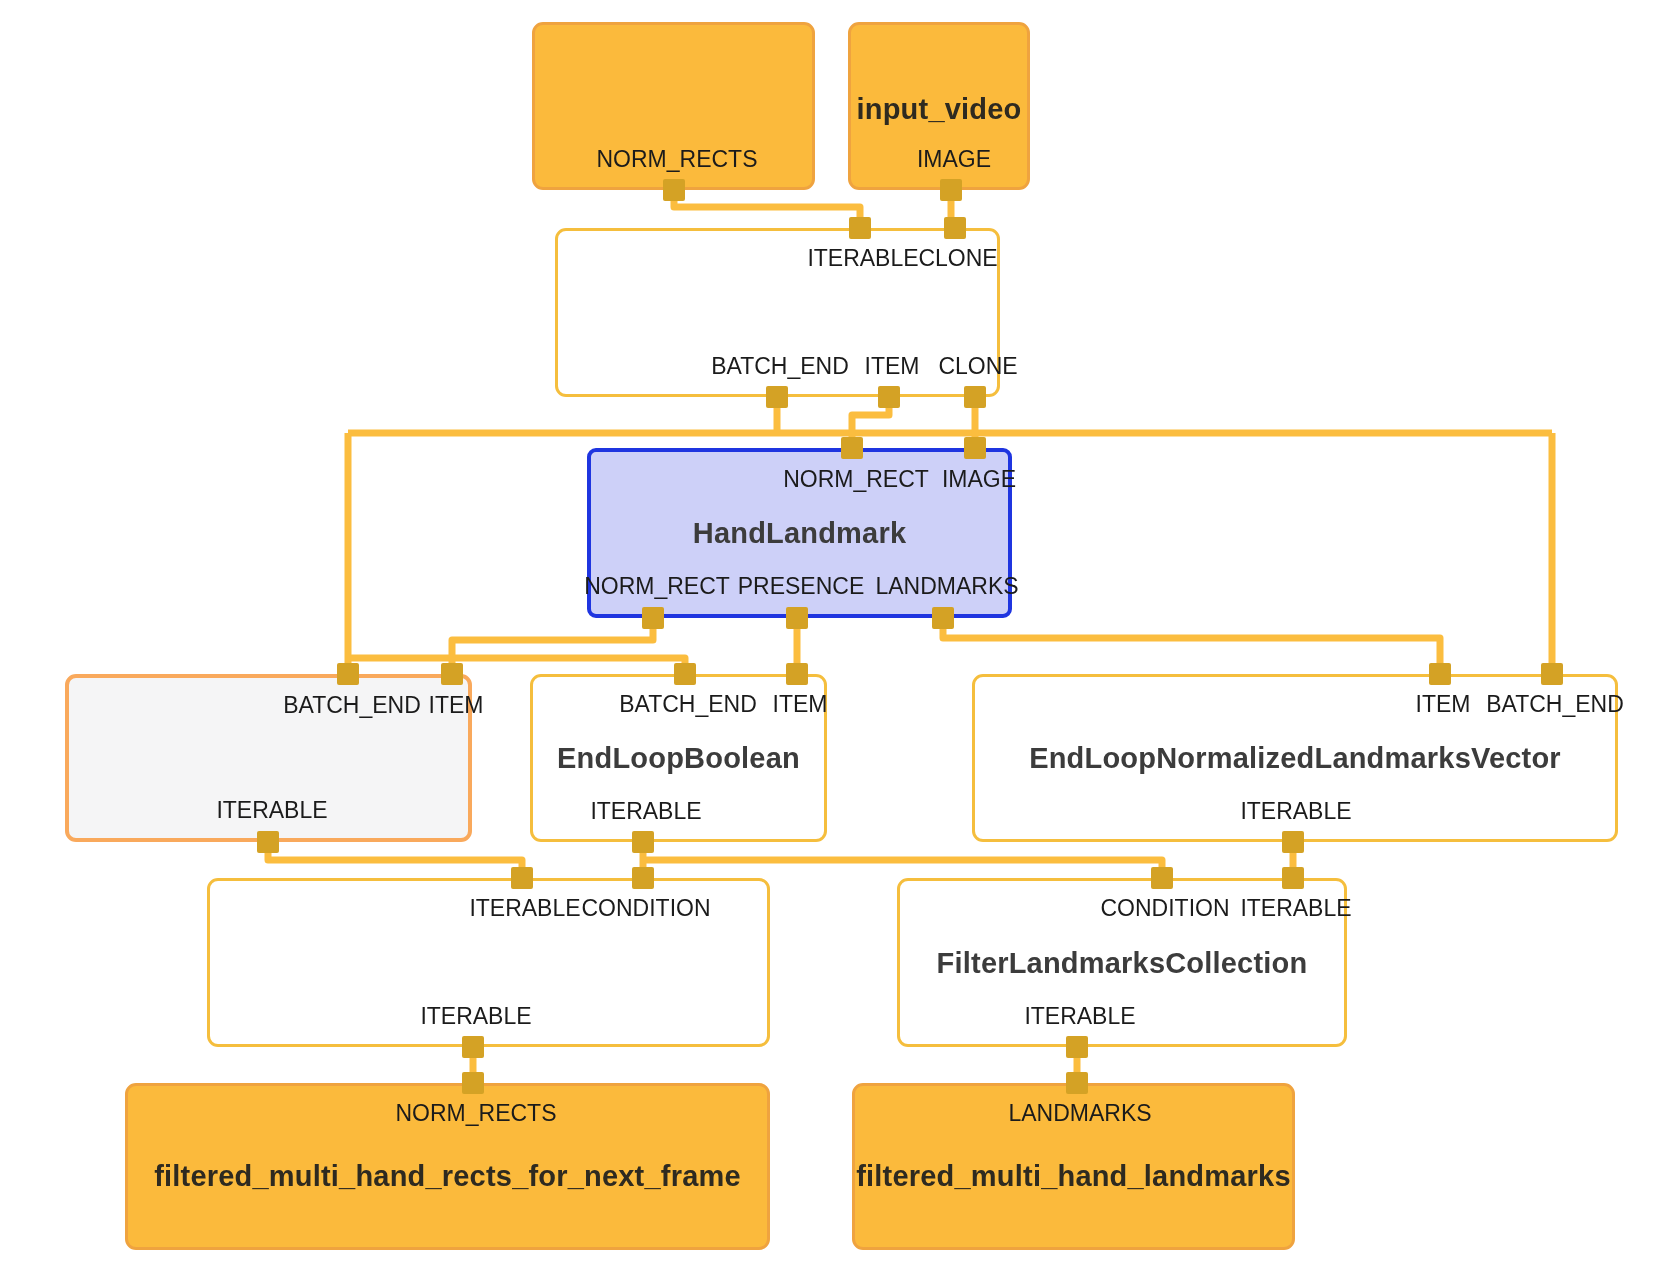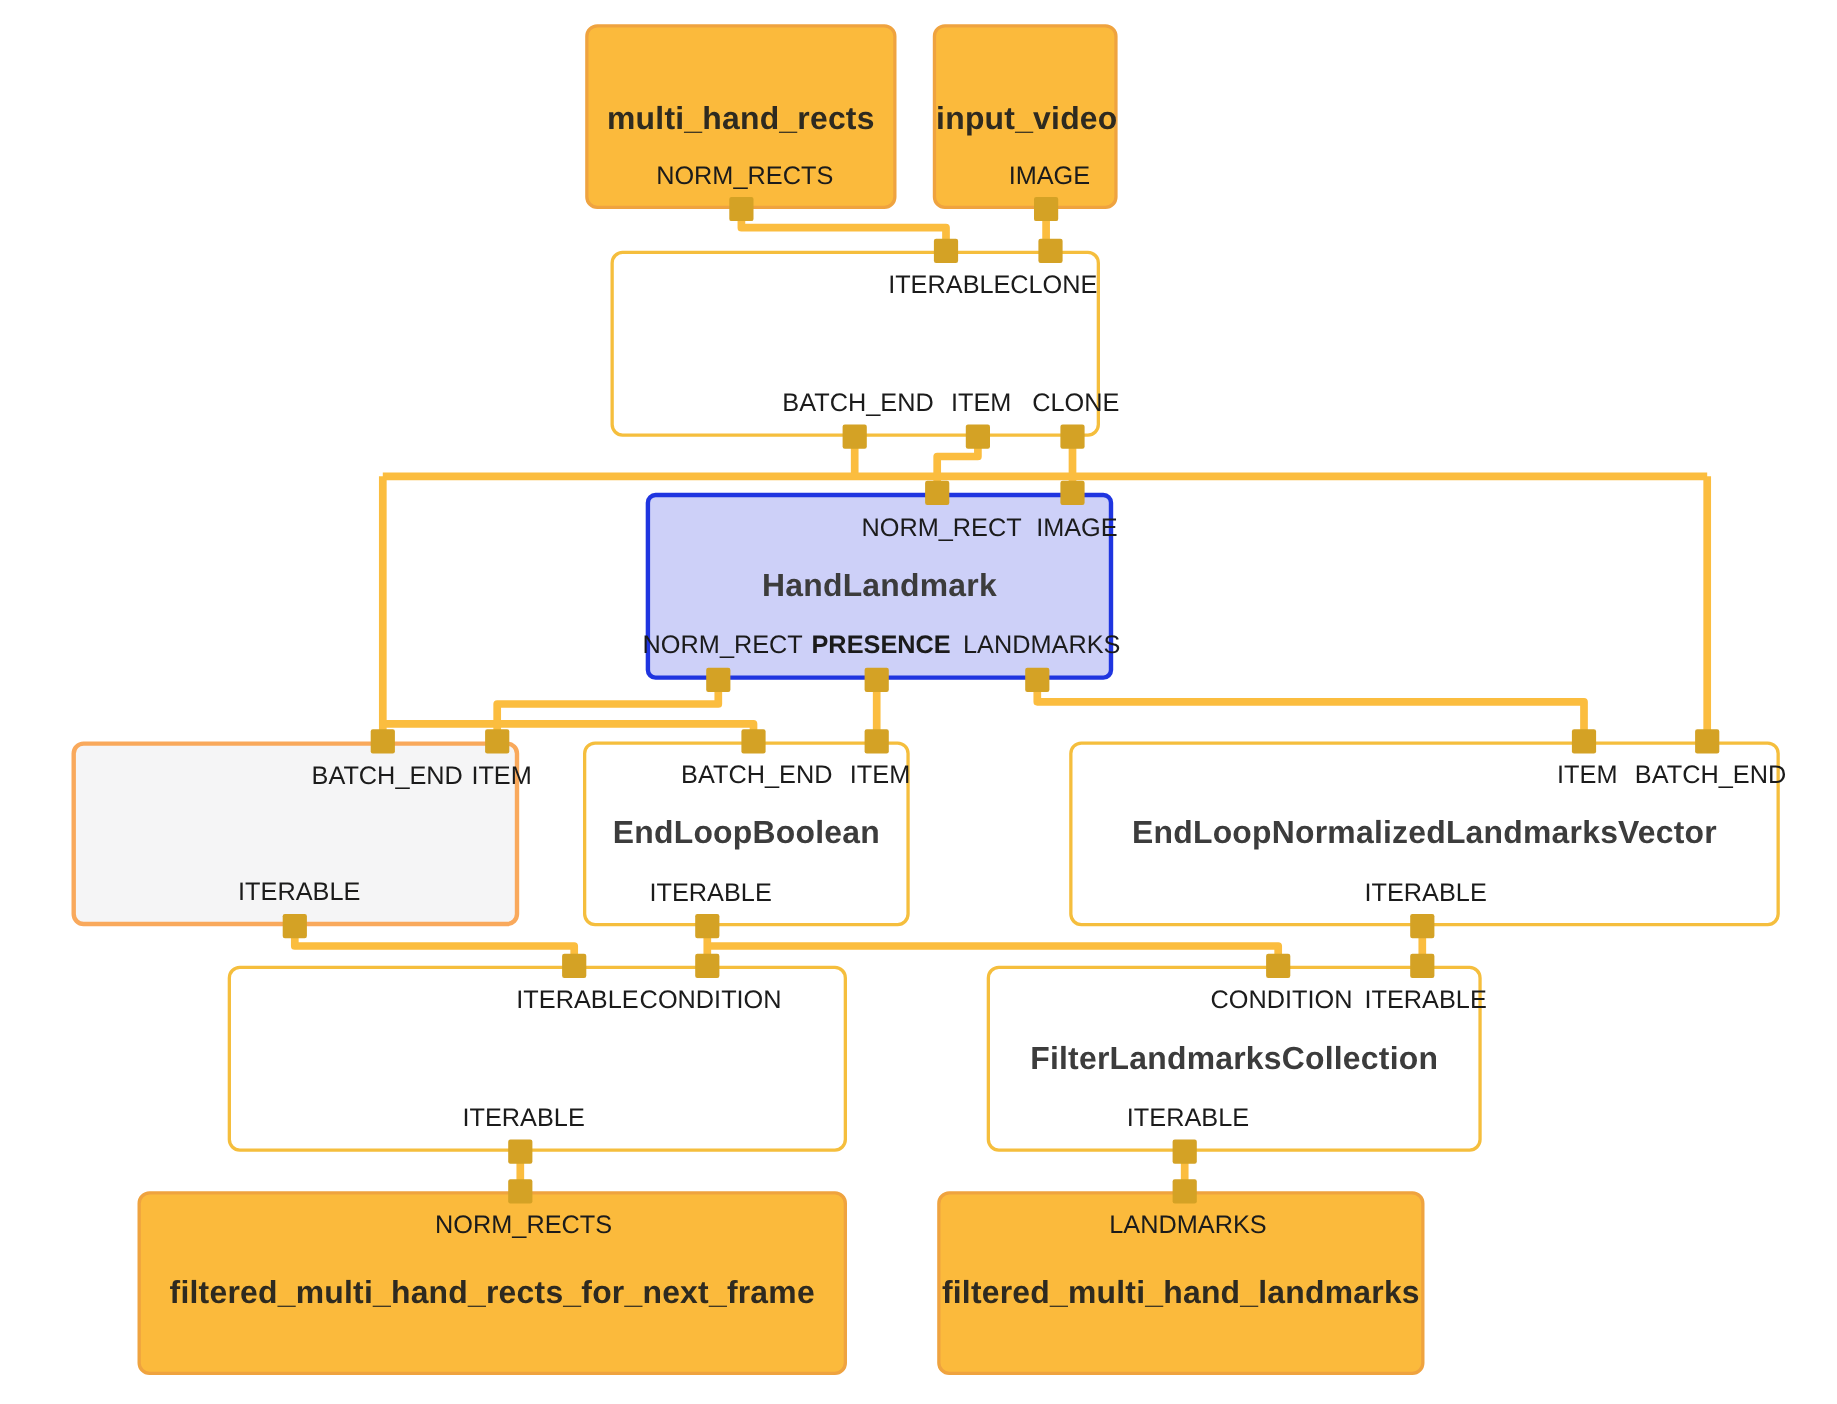--- a/index.html
+++ b/index.html
@@ -72,40 +72,39 @@
   #edges rect.port{
     fill:var(--port);
     rx:2px;
   }
 </style>
 </head>
 <body>
 
 <div id="canvas" style="width: 1670px; height: 1276px;">
     <div class="node stream" style="left: 532px; top: 22px; width: 283px; height: 168px;">
-      <div class="title">multi_hand_rects</div>
       <span class="plabel out" style="left: 142px;">NORM_RECTS</span>
     </div>
-    <div class="node stream" style="left: 848px; top: 22px; width: 168px; height: 168px;">
+    <div class="node stream" style="left: 848px; top: 22px; width: 182px; height: 168px;">
       <div class="title">input_video</div>
       <span class="plabel out" style="left: 103px;">IMAGE</span>
     </div>
     <div class="node calculator" style="left: 555px; top: 228px; width: 445px; height: 169px;">
       <span class="plabel in" style="left: 305px;">ITERABLE</span>
       <span class="plabel in" style="left: 400px;">CLONE</span>
       <span class="plabel out" style="left: 222px;">BATCH_END</span>
       <span class="plabel out" style="left: 334px;">ITEM</span>
       <span class="plabel out" style="left: 420px;">CLONE</span>
     </div>
     <div class="node subgraph" style="left: 587px; top: 448px; width: 425px; height: 170px;">
       <div class="title">HandLandmark</div>
       <span class="plabel in" style="left: 265px;">NORM_RECT</span>
       <span class="plabel in" style="left: 388px;">IMAGE</span>
       <span class="plabel out" style="left: 66px;">NORM_RECT</span>
-      <span class="plabel out" style="left: 210px; font-weight: bold;">PRESENCE</span>
+      <span class="plabel out" style="left: 210px;">PRESENCE</span>
       <span class="plabel out" style="left: 356px;">LANDMARKS</span>
     </div>
     <div class="node calculator-highlight" style="left: 65px; top: 674px; width: 407px; height: 168px;">
       <span class="plabel in" style="left: 283px;">BATCH_END</span>
       <span class="plabel in" style="left: 387px;">ITEM</span>
       <span class="plabel out" style="left: 203px;">ITERABLE</span>
     </div>
     <div class="node calculator" style="left: 530px; top: 674px; width: 297px; height: 168px;">
       <div class="title">EndLoopBoolean</div>
       <span class="plabel in" style="left: 155px;">BATCH_END</span>

